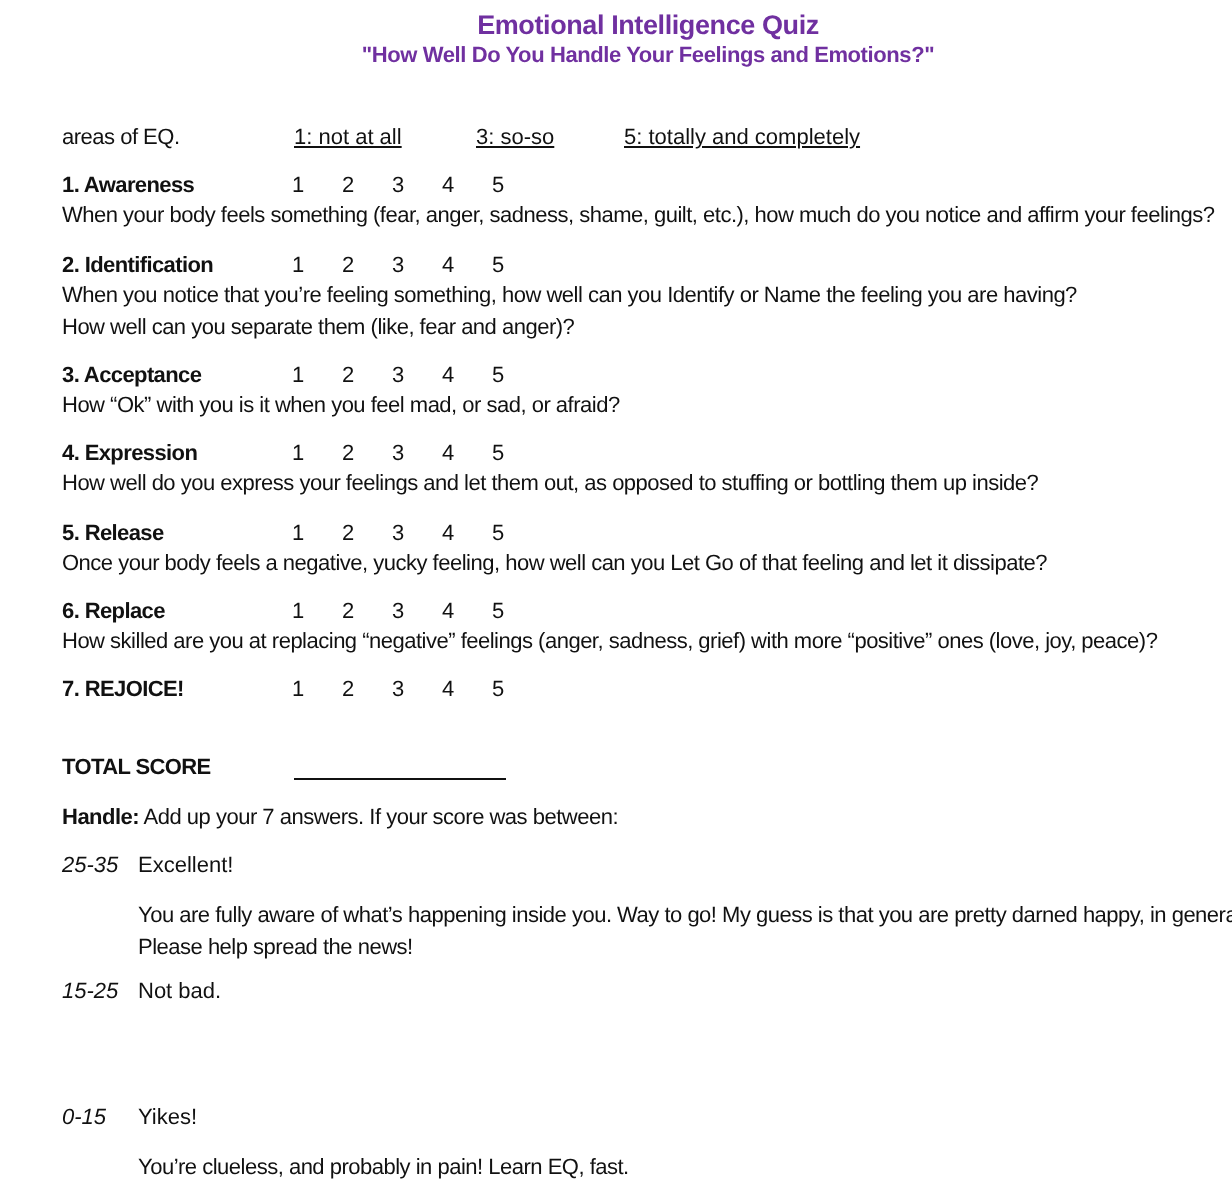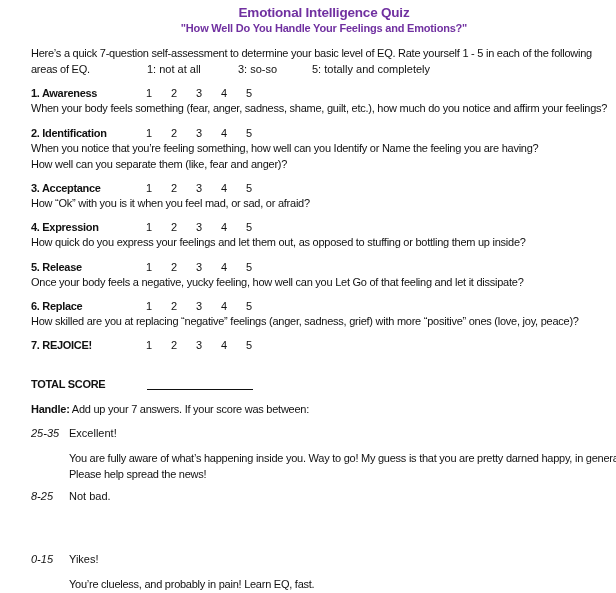--- a/index.html
+++ b/index.html
@@ -12,34 +12,33 @@
     .title {
       position: absolute; left: 0; width: 616px; text-align: center;
       color: #7030a0; font-weight: bold;
     }
     .t1 { top: 5px; font-size: 13.5px; letter-spacing: -0.2px; }
     .t2 { top: 22px; font-size: 11px; letter-spacing: -0.2px; }
     .line { position: absolute; left: 15px; white-space: nowrap; letter-spacing: -0.25px; }
     .qhead { position: absolute; left: 15px; font-weight: bold; letter-spacing: -0.3px; }
     .scale { position: absolute; left: 130px; display: flex; }
     .scale span { width: 25px; display: inline-block; }
-    .legend { position: absolute; top: 63px; white-space: nowrap; }
+    .legend { position: absolute; top: 63px; white-space: nowrap; text-decoration: underline; }
     .blank { position: absolute; left: 131px; top: 388px; width: 106px; border-bottom: 1px solid #111; height: 1px; }
     .range { position: absolute; left: 15px; font-style: italic; }
     .rlabel { position: absolute; left: 53px; }
     .rdesc { position: absolute; left: 53px; width: 555px; line-height: 16px; letter-spacing: -0.25px; }
   </style>
 </head>
 <body>
 
 <div class="page">
   <div class="title t1">Emotional Intelligence Quiz</div>
   <div class="title t2">"How Well Do You Handle Your Feelings and Emotions?"</div>
 
-  <div class="line" style="top:47px">Here’s a quick 7-question self-assessment to determine your basic level of EQ. Rate yourself 1 - 5 in each of the following</div>
   <div class="line" style="top:63px">areas of EQ.</div>
   <div class="legend" style="left:131px">1: not at all</div>
   <div class="legend" style="left:222px">3: so-so</div>
   <div class="legend" style="left:296px">5: totally and completely</div>
 
   <div class="qhead" style="top:87px">1. Awareness</div>
   <div class="scale" style="top:87px">
     <span>1</span>
       <span>2</span>
       <span>3</span>
@@ -70,21 +69,21 @@
   <div class="line" style="top:197px">How “Ok” with you is it when you feel mad, or sad, or afraid?</div>
 
   <div class="qhead" style="top:221px">4. Expression</div>
   <div class="scale" style="top:221px">
     <span>1</span>
       <span>2</span>
       <span>3</span>
       <span>4</span>
       <span>5</span>
   </div>
-  <div class="line" style="top:236px">How quick do you express your feelings and let them out, as opposed to stuffing or bottling them up inside?</div>
+  <div class="line" style="top:236px">How well do you express your feelings and let them out, as opposed to stuffing or bottling them up inside?</div>
 
   <div class="qhead" style="top:261px">5. Release</div>
   <div class="scale" style="top:261px">
     <span>1</span>
       <span>2</span>
       <span>3</span>
       <span>4</span>
       <span>5</span>
   </div>
   <div class="line" style="top:276px">Once your body feels a negative, yucky feeling, how well can you Let Go of that feeling and let it dissipate?</div>
@@ -112,19 +111,19 @@
   <div class="blank"></div>
 
   <div class="line" style="top:403px">
     <b>Handle:</b><span> Add up your 7 answers. If your score was between:</span>
   </div>
 
   <div class="range" style="top:427px">25-35</div>
   <div class="rlabel" style="top:427px">Excellent!</div>
   <div class="rdesc" style="top:450px">You are fully aware of what’s happening inside you. Way to go!  My guess is that you are pretty darned happy, in general.  Please help spread the news!</div>
 
-  <div class="range" style="top:490px">8-25</div>
+  <div class="range" style="top:490px">15-25</div>
   <div class="rlabel" style="top:490px">Not bad.</div>
 
   <div class="range" style="top:553px">0-15</div>
   <div class="rlabel" style="top:553px">Yikes!</div>
   <div class="rdesc" style="top:576px">You’re clueless, and probably in pain! Learn EQ, fast.</div>
 </div>
 
 </body></html>

